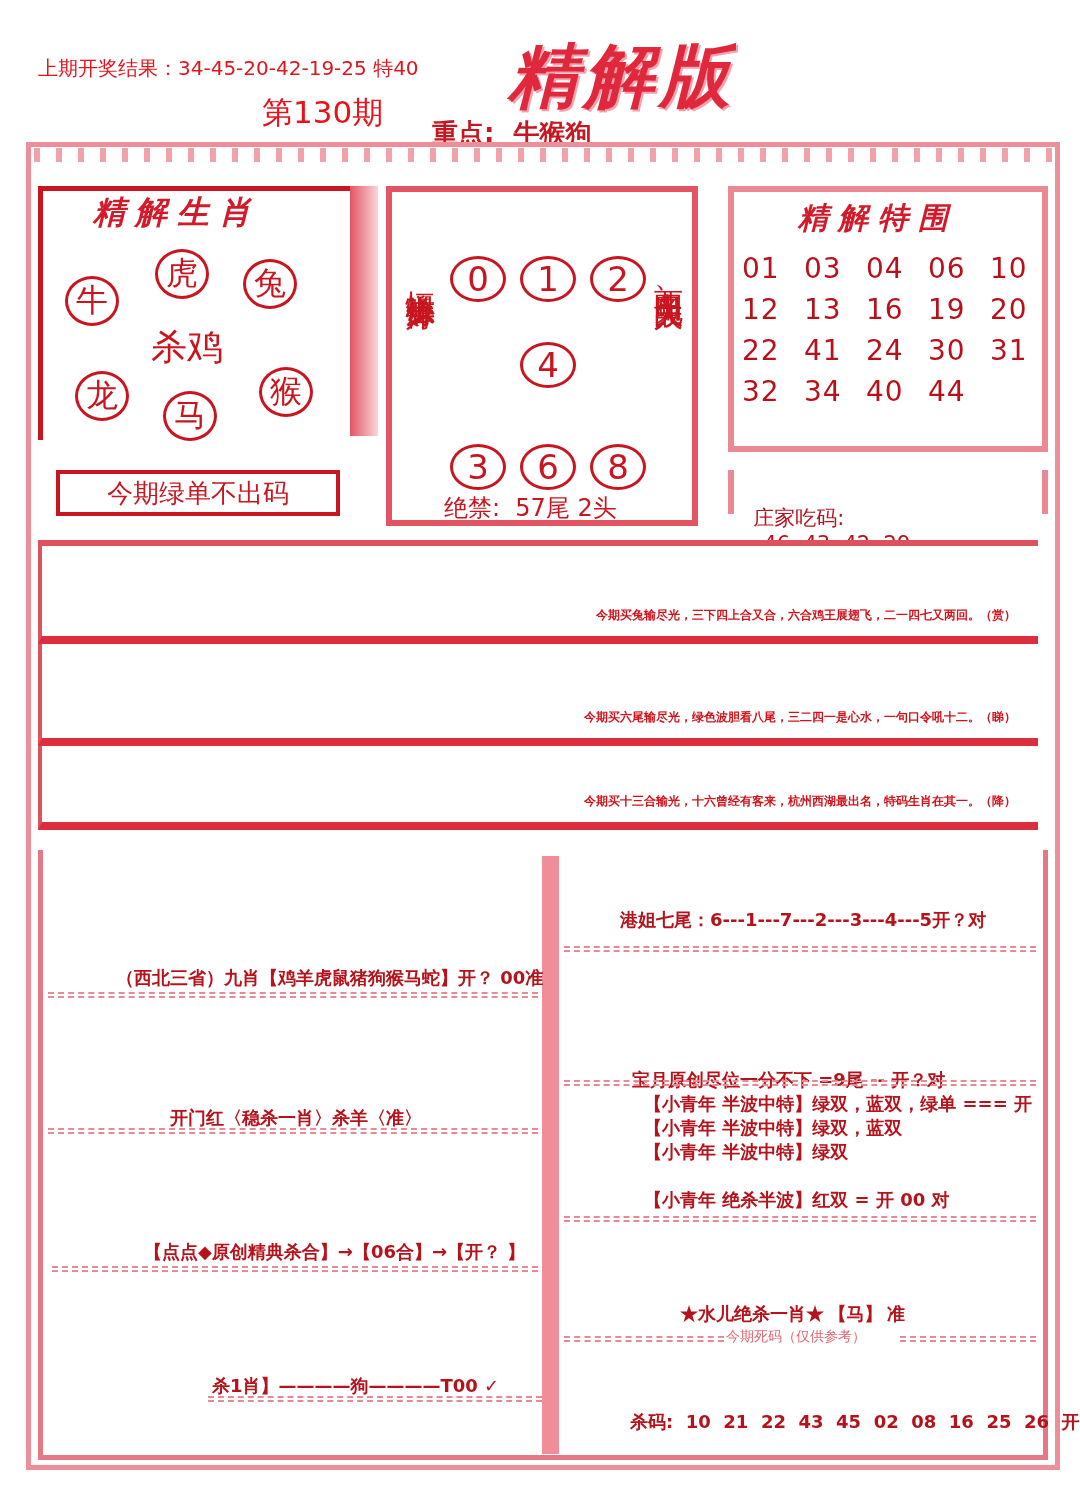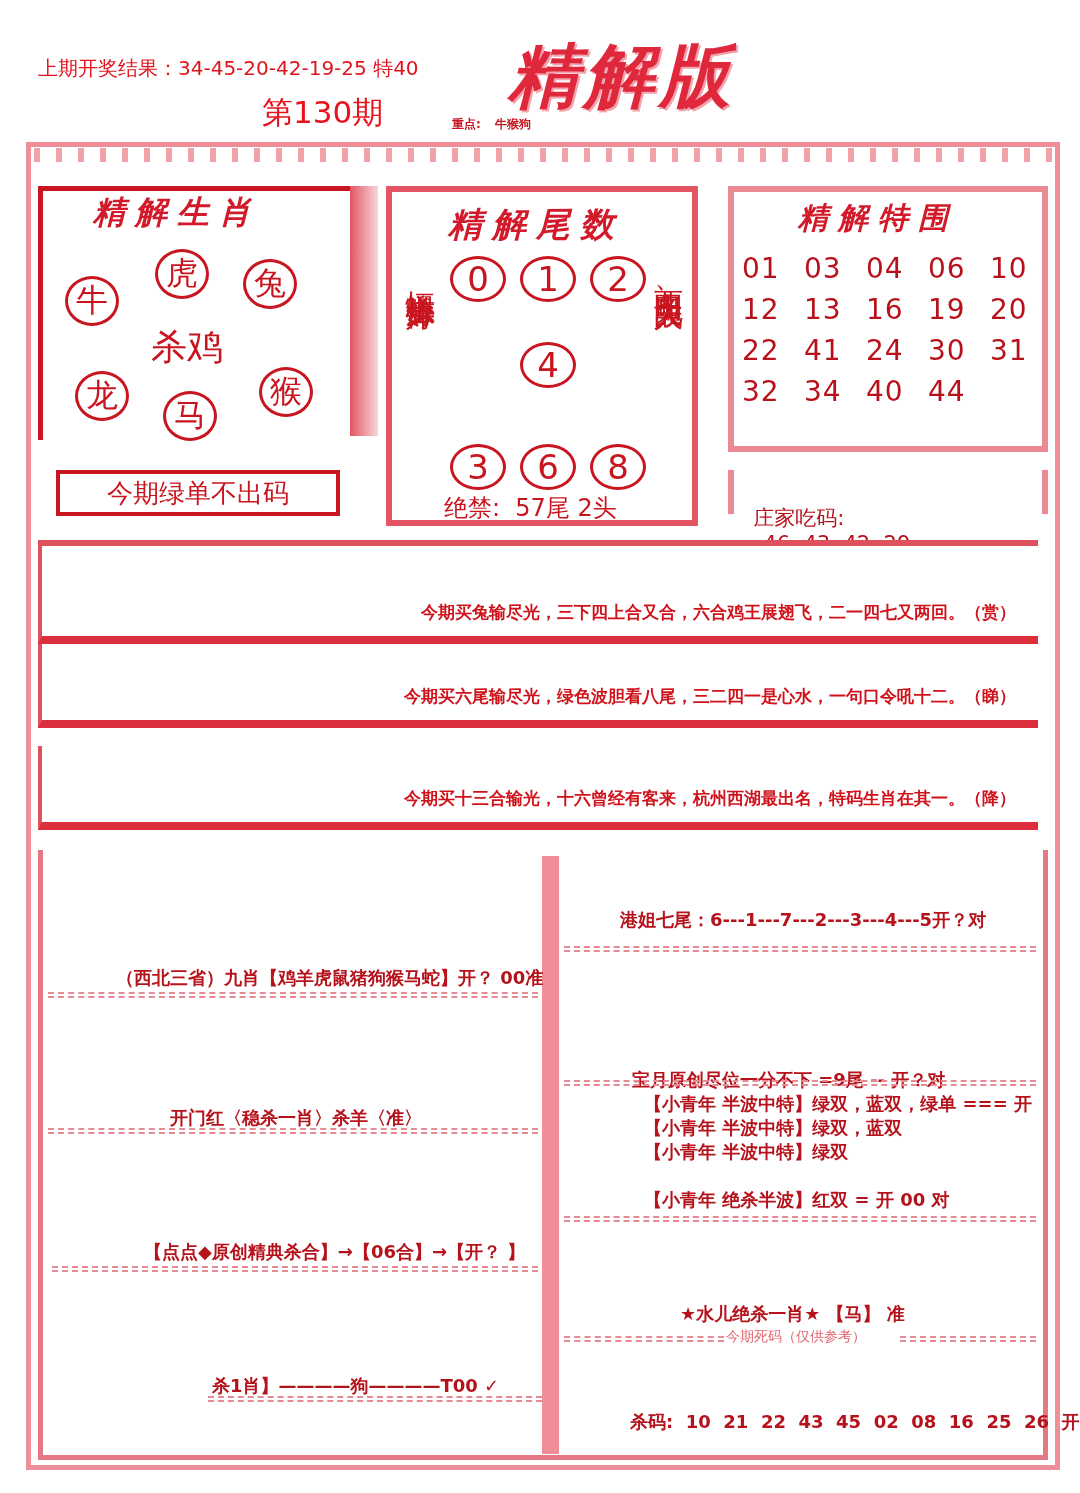--- a/index.html
+++ b/index.html
@@ -1,36 +1,36 @@
 <!DOCTYPE html>
 <html><head>
 <meta charset="utf-8">
 <style>
   html,body{margin:0;padding:0;background:#fff;}
   body{width:1080px;height:1493px;position:relative;overflow:hidden;font-family:"DejaVu Sans","Liberation Sans",sans-serif;color:#d0121b;}
   .abs{position:absolute;}
   
   .last-result{left:38px;top:55px;font-size:20px;color:#e0141e;white-space:nowrap;}
   .issue{left:262px;top:92px;font-size:31px;color:#e8121c;}
-  .focus{left:452px;top:116px;font-size:12px;font-weight:bold;color:#c7161f;white-space:nowrap;}
+  .focus{left:432px;top:116px;font-size:26px;font-weight:bold;color:#c7161f;white-space:nowrap;}
   .brand{left:508px;top:30px;font-size:70px;font-weight:bold;font-family:"DejaVu Serif",serif;color:#e0283c;letter-spacing:6px;text-shadow:2px 2px 0 #f3a3ad;font-style:italic;}
   
   .outer{left:26px;top:142px;width:1034px;height:1328px;border:5px solid #ee8e98;box-sizing:border-box;}
   .zigzag{left:34px;top:148px;width:1020px;height:14px;background:repeating-linear-gradient(90deg,#e45563 0 6px,transparent 6px 22px);opacity:.55;}
   .panel{border:5px solid #c8151f;box-sizing:border-box;background:#fff;}
   .panel-soft{border:6px solid #e9707c;box-sizing:border-box;background:#fff;}
   .callig{font-family:"DejaVu Serif",serif;font-weight:bold;font-style:italic;color:#d21a2a;letter-spacing:10px;}
   .circle{position:absolute;border:3px solid #c8151f;border-radius:50%;display:flex;align-items:center;justify-content:center;color:#c8151f;box-sizing:border-box;}
   .zodiac{width:54px;height:50px;font-size:32px;}
   .tail{width:56px;height:46px;font-size:34px;}
   .vert{position:absolute;writing-mode:vertical-rl;font-size:29px;color:#c8151f;letter-spacing:2px;line-height:1;}
   .grid-nums{position:absolute;left:742px;top:252px;width:300px;display:grid;grid-template-columns:repeat(5,62px);row-gap:8px;font-size:28px;color:#b8111b;letter-spacing:1px;}
   .grid-nums span{display:block;}
   .strip{position:absolute;left:38px;width:1000px;box-sizing:border-box;border-bottom:8px solid #dc2e3c;background:#fff;}
-  .strip-text{position:absolute;right:22px;bottom:12px;font-size:17px;font-weight:bold;color:#d0121b;white-space:nowrap;}
+  .strip-text{position:absolute;right:22px;bottom:12px;font-size:12px;font-weight:bold;color:#d0121b;white-space:nowrap;}
   .dash{position:absolute;height:6px;border-top:2px dashed #e68a94;border-bottom:2px dashed #e68a94;box-sizing:border-box;}
   .line{position:absolute;font-size:18px;font-weight:bold;color:#b5121b;white-space:nowrap;}
 </style>
 </head>
 <body>
 
 <div class="abs last-result">上期开奖结果：34-45-20-42-19-25 特40</div>
 <div class="abs issue">第130期</div>
 <div class="abs focus">
   <span>重点:</span>
@@ -50,21 +50,20 @@
   <div class="circle zodiac" style="left:32px;top:180px;">龙</div>
   <div class="circle zodiac" style="left:120px;top:200px;">马</div>
   <div class="circle zodiac" style="left:216px;top:176px;">猴</div>
 </div>
 <div class="abs" style="left:350px;top:186px;width:28px;height:250px;background:linear-gradient(90deg,#e35563,#f9d6da);"></div>
 <div class="abs" style="left:56px;top:470px;width:284px;height:46px;border:4px solid #c8151f;box-sizing:border-box;display:flex;align-items:center;justify-content:center;">
   <span style="font-size:26px;color:#c8151f;">今期绿单不出码</span>
 </div>
 
 <div class="abs panel-soft" style="left:386px;top:186px;width:312px;height:340px;border-color:#e35563;">
-  <div class="abs callig" style="left:56px;top:10px;font-size:34px;">精解尾数</div>
   <div class="vert" style="left:14px;top:76px;">恒心锻炼身体好</div>
   <div class="vert" style="left:262px;top:76px;">西出阳关无故人、</div>
   <div class="circle tail" style="left:58px;top:64px;">0</div>
   <div class="circle tail" style="left:128px;top:64px;">1</div>
   <div class="circle tail" style="left:198px;top:64px;">2</div>
   <div class="circle tail" style="left:128px;top:150px;">4</div>
   <div class="circle tail" style="left:58px;top:252px;">3</div>
   <div class="circle tail" style="left:128px;top:252px;">6</div>
   <div class="circle tail" style="left:198px;top:252px;">8</div>
   <div class="abs" style="left:52px;top:300px;font-size:24px;color:#c8151f;white-space:pre;">绝禁:  57尾 2头</div>
@@ -95,21 +94,21 @@
 </div>
 <div class="abs" style="left:728px;top:470px;width:320px;height:44px;border-left:6px solid #ea8893;border-right:6px solid #ea8893;box-sizing:border-box;"></div>
 <div class="abs" style="left:740px;top:480px;font-size:21px;color:#b5121b;white-space:pre;">
   <span>庄家吃码:</span>
   <span style="margin-left:10px">46  43  42  29</span>
 </div>
 
 <div class="strip" style="top:540px;height:104px;border-top:6px solid #e0515e;border-left:4px solid #e0515e;">
   <div class="strip-text">今期买兔输尽光，三下四上合又合，六合鸡王展翅飞，二一四七又两回。（赏）</div>
 </div>
-<div class="strip" style="top:644px;height:84px;border-left:4px solid #e0515e;">
+<div class="strip" style="top:644px;height:102px;border-left:4px solid #e0515e;">
   <div class="strip-text">今期买六尾输尽光，绿色波胆看八尾，三二四一是心水，一句口令吼十二。（睇）</div>
 </div>
 <div class="strip" style="top:746px;height:84px;border-left:4px solid #e0515e;">
   <div class="strip-text">今期买十三合输光，十六曾经有客来，杭州西湖最出名，特码生肖在其一。（降）</div>
 </div>
 
 <div class="abs" style="left:38px;top:850px;width:1010px;height:610px;border:5px solid #e67784;border-top:none;box-sizing:border-box;"></div>
 <div class="abs" style="left:542px;top:856px;width:17px;height:598px;background:#ef8e98;"></div>
 
 <div class="line" style="left:116px;top:966px;">（西北三省）九肖【鸡羊虎鼠猪狗猴马蛇】开？ 00准</div>
@@ -123,17 +122,17 @@
 
 <div class="line" style="left:620px;top:908px;">港姐七尾：6---1---7---2---3---4---5开？对</div>
 <div class="dash" style="left:564px;top:946px;width:472px;"></div>
 <div class="line" style="left:632px;top:1052px;margin-top:16px;">宝月原创尽位一分不下 =9尾 -- 开？对</div>
 <div class="dash" style="left:564px;top:1080px;width:472px;"></div>
 <div class="line" style="left:644px;top:1092px;">【小青年 半波中特】绿双，蓝双，绿单 === 开</div>
 <div class="line" style="left:644px;top:1116px;">【小青年 半波中特】绿双，蓝双</div>
 <div class="line" style="left:644px;top:1140px;">【小青年 半波中特】绿双</div>
 <div class="line" style="left:644px;top:1188px;">【小青年 绝杀半波】红双 = 开 00 对</div>
 <div class="dash" style="left:564px;top:1216px;width:472px;"></div>
-<div class="line" style="left:680px;top:1302px;">★水儿绝杀一肖★ 【马】 准</div>
+<div class="line" style="left:680px;top:1302px;font-family:Liberation Serif, serif;">★水儿绝杀一肖★ 【马】 准</div>
 <div class="dash" style="left:564px;top:1336px;width:160px;"></div>
 <div class="abs" style="left:726px;top:1328px;font-size:14px;color:#e06670;">今期死码（仅供参考）</div>
 <div class="dash" style="left:900px;top:1336px;width:136px;"></div>
 <div class="line" style="left:630px;top:1410px;white-space:pre;">杀码:  10  21  22  43  45  02  08  16  25  26  开?  准</div>
 
 </body></html>

